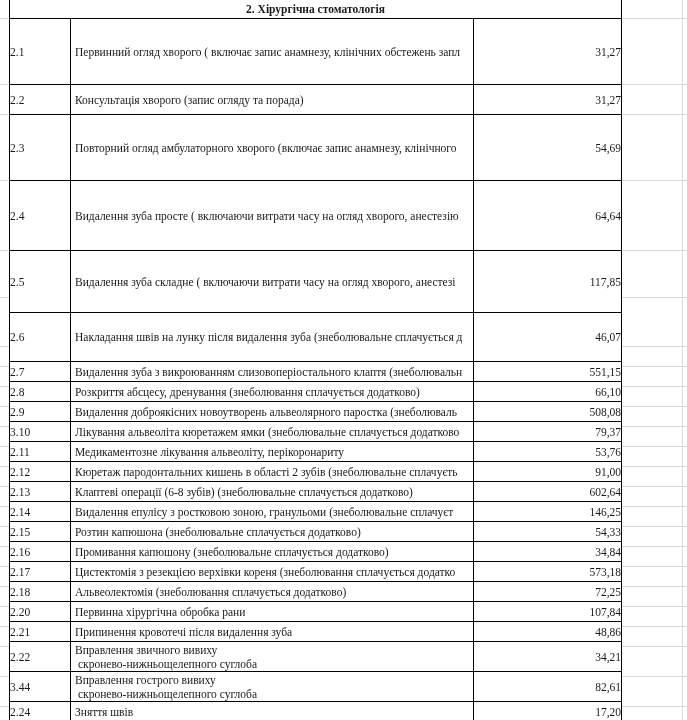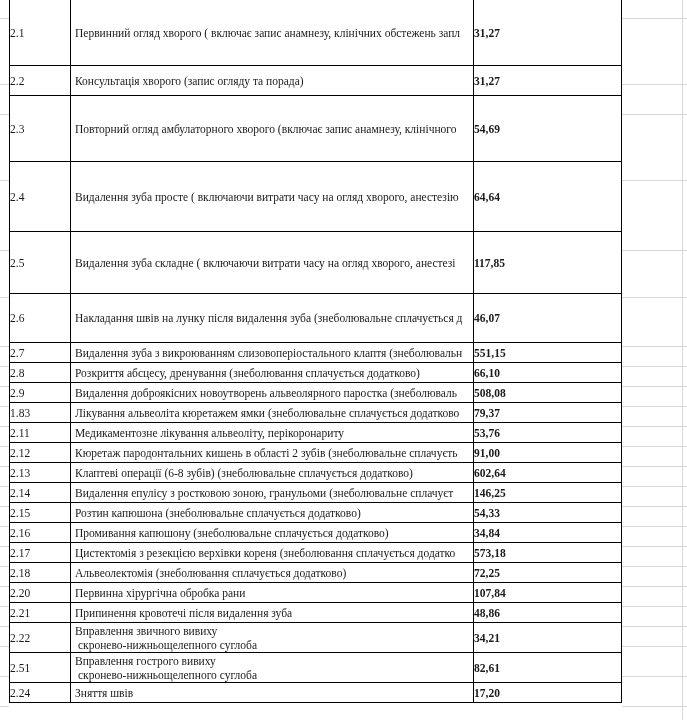--- a/index.html
+++ b/index.html
@@ -6,21 +6,21 @@
     body { width: 687px; height: 720px; overflow: hidden; position: relative;
            font-family: "Liberation Serif", "DejaVu Serif", serif; color: #1a1a1a; }
     .sheet { position: absolute; left: 0; top: 0; width: 687px; height: 720px; }
     
     .gl-v { position: absolute; top: 0; width: 1px; height: 720px; background: #d9d9d9; }
     .gl-h { position: absolute; height: 1px; background: #d9d9d9; }
     table.price { position: absolute; left: 9px; top: -1px; border-collapse: collapse; table-layout: fixed; }
     table.price td { border: 1px solid #000; padding: 0; font-size: 11.5px; overflow: hidden; white-space: nowrap; }
     td.num { text-align: left; }
     td.desc { padding-left: 4px !important; text-align: left; }
-    td.price-val { text-align: left; font-weight: bold; }
+    td.price-val { text-align: right; }
     td.title { text-align: center; font-weight: bold; font-size: 13px; }
     .wrap { white-space: normal !important; line-height: 14px; }
     .wrap span { display: block; }
     .wrap span.indent { padding-left: 3px; }
   </style>
 </head>
 <body>
 
 <div class="sheet">
 
@@ -74,20 +74,23 @@
   <div class="gl-h" style="left:0;width:9px;top:706px;"></div>
   <div class="gl-h" style="left:622px;width:65px;top:706px;"></div>
 
   <table class="price">
     <colgroup>
       <col style="width:61px">
       <col style="width:403px">
       <col style="width:148px">
     </colgroup>
     <tbody>
+        <tr style="height:19px">
+      <td class="title" colspan="3">2. Хірургічна стоматологія</td>
+    </tr>
 
     <tr style="height:66px">
       <td class="num">2.1</td>
       <td class="desc">Первинний огляд хворого ( включає запис анамнезу, клінічних обстежень запл</td>
       <td class="price-val">31,27</td>
     </tr>
     <tr style="height:30px">
       <td class="num">2.2</td>
       <td class="desc">Консультація хворого (запис огляду та порада)</td>
       <td class="price-val">31,27</td>
@@ -121,21 +124,21 @@
       <td class="num">2.8</td>
       <td class="desc">Розкриття абсцесу, дренування (знеболювання сплачується додатково)</td>
       <td class="price-val">66,10</td>
     </tr>
     <tr style="height:20px">
       <td class="num">2.9</td>
       <td class="desc">Видалення доброякісних новоутворень альвеолярного паростка (знеболюваль</td>
       <td class="price-val">508,08</td>
     </tr>
     <tr style="height:20px">
-      <td class="num">1.83</td>
+      <td class="num">3.10</td>
       <td class="desc">Лікування альвеоліта кюретажем ямки (знеболювальне сплачується додатково</td>
       <td class="price-val">79,37</td>
     </tr>
     <tr style="height:20px">
       <td class="num">2.11</td>
       <td class="desc">Медикаментозне лікування альвеоліту, перікоронариту</td>
       <td class="price-val">53,76</td>
     </tr>
     <tr style="height:20px">
       <td class="num">2.12</td>
@@ -184,21 +187,21 @@
     </tr>
     <tr style="height:30px">
       <td class="num">2.22</td>
       <td class="desc wrap">
         <span>Вправлення звичного вивиху</span>
         <span class="indent">скронево-нижньощелепного суглоба</span>
       </td>
       <td class="price-val">34,21</td>
     </tr>
     <tr style="height:30px">
-      <td class="num">2.51</td>
+      <td class="num">3.44</td>
       <td class="desc wrap">
         <span>Вправлення гострого вивиху</span>
         <span class="indent">скронево-нижньощелепного суглоба</span>
       </td>
       <td class="price-val">82,61</td>
     </tr>
     <tr style="height:20px">
       <td class="num">2.24</td>
       <td class="desc">Зняття швів</td>
       <td class="price-val">17,20</td>

